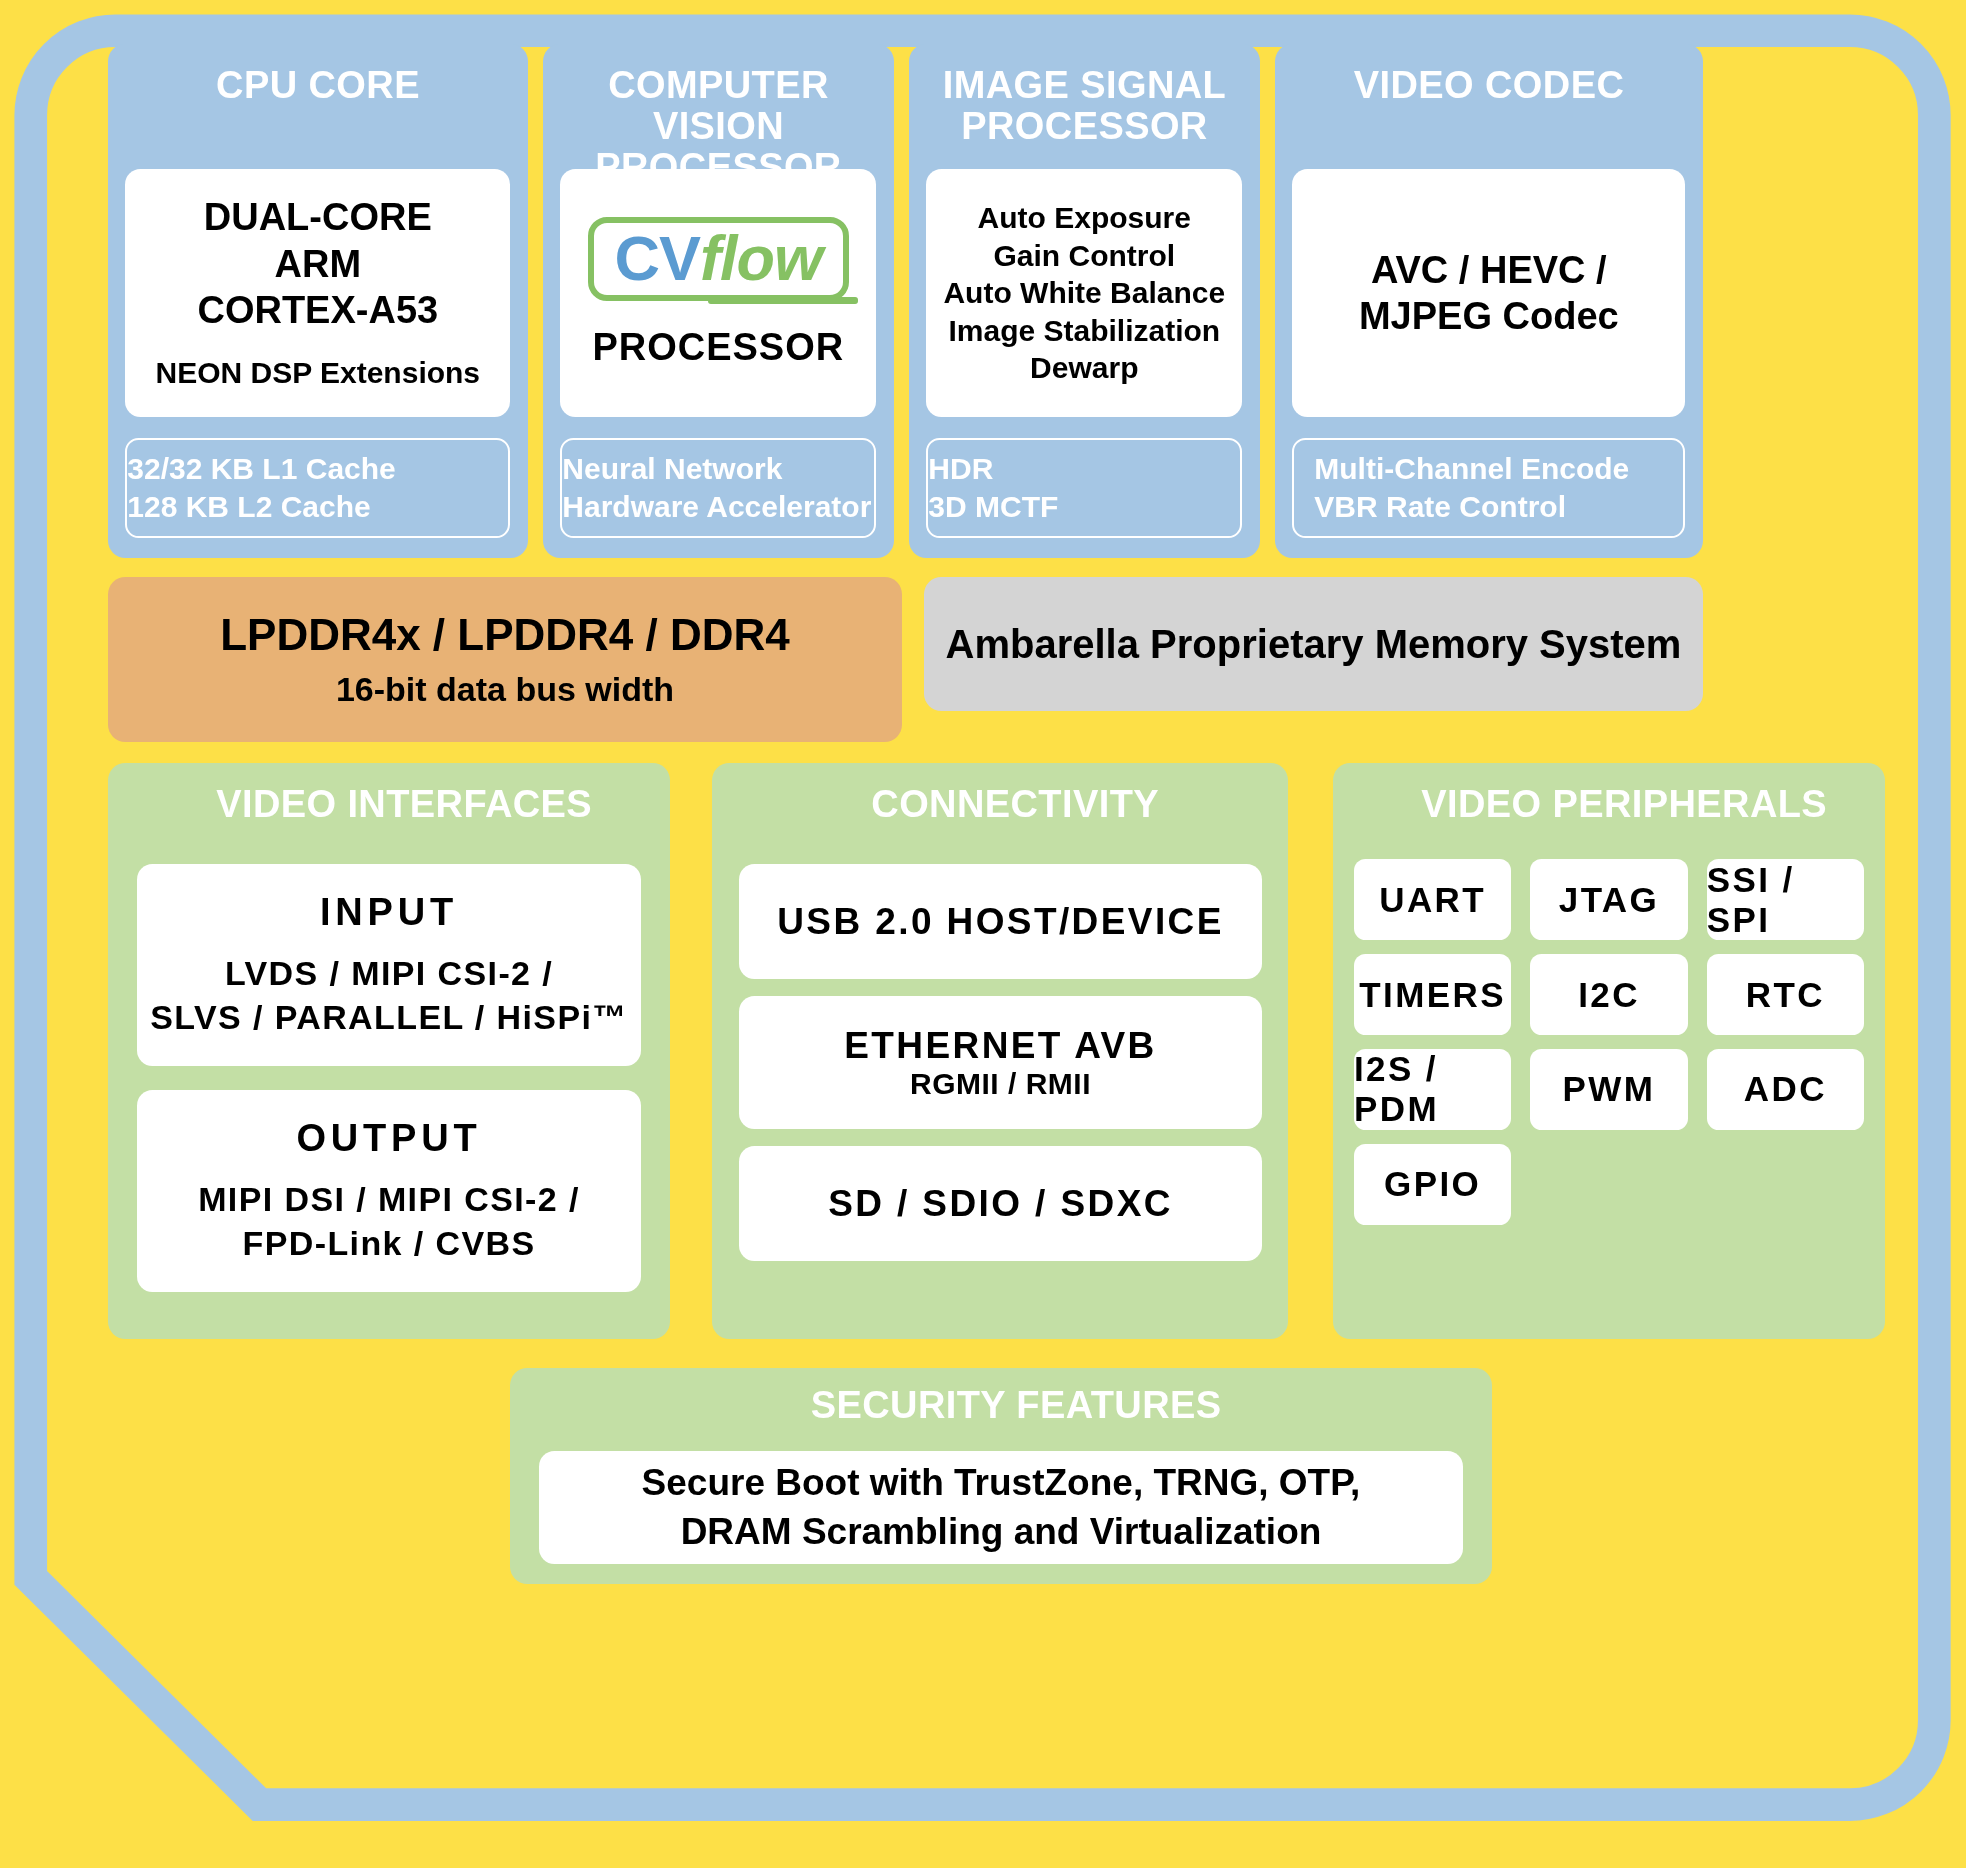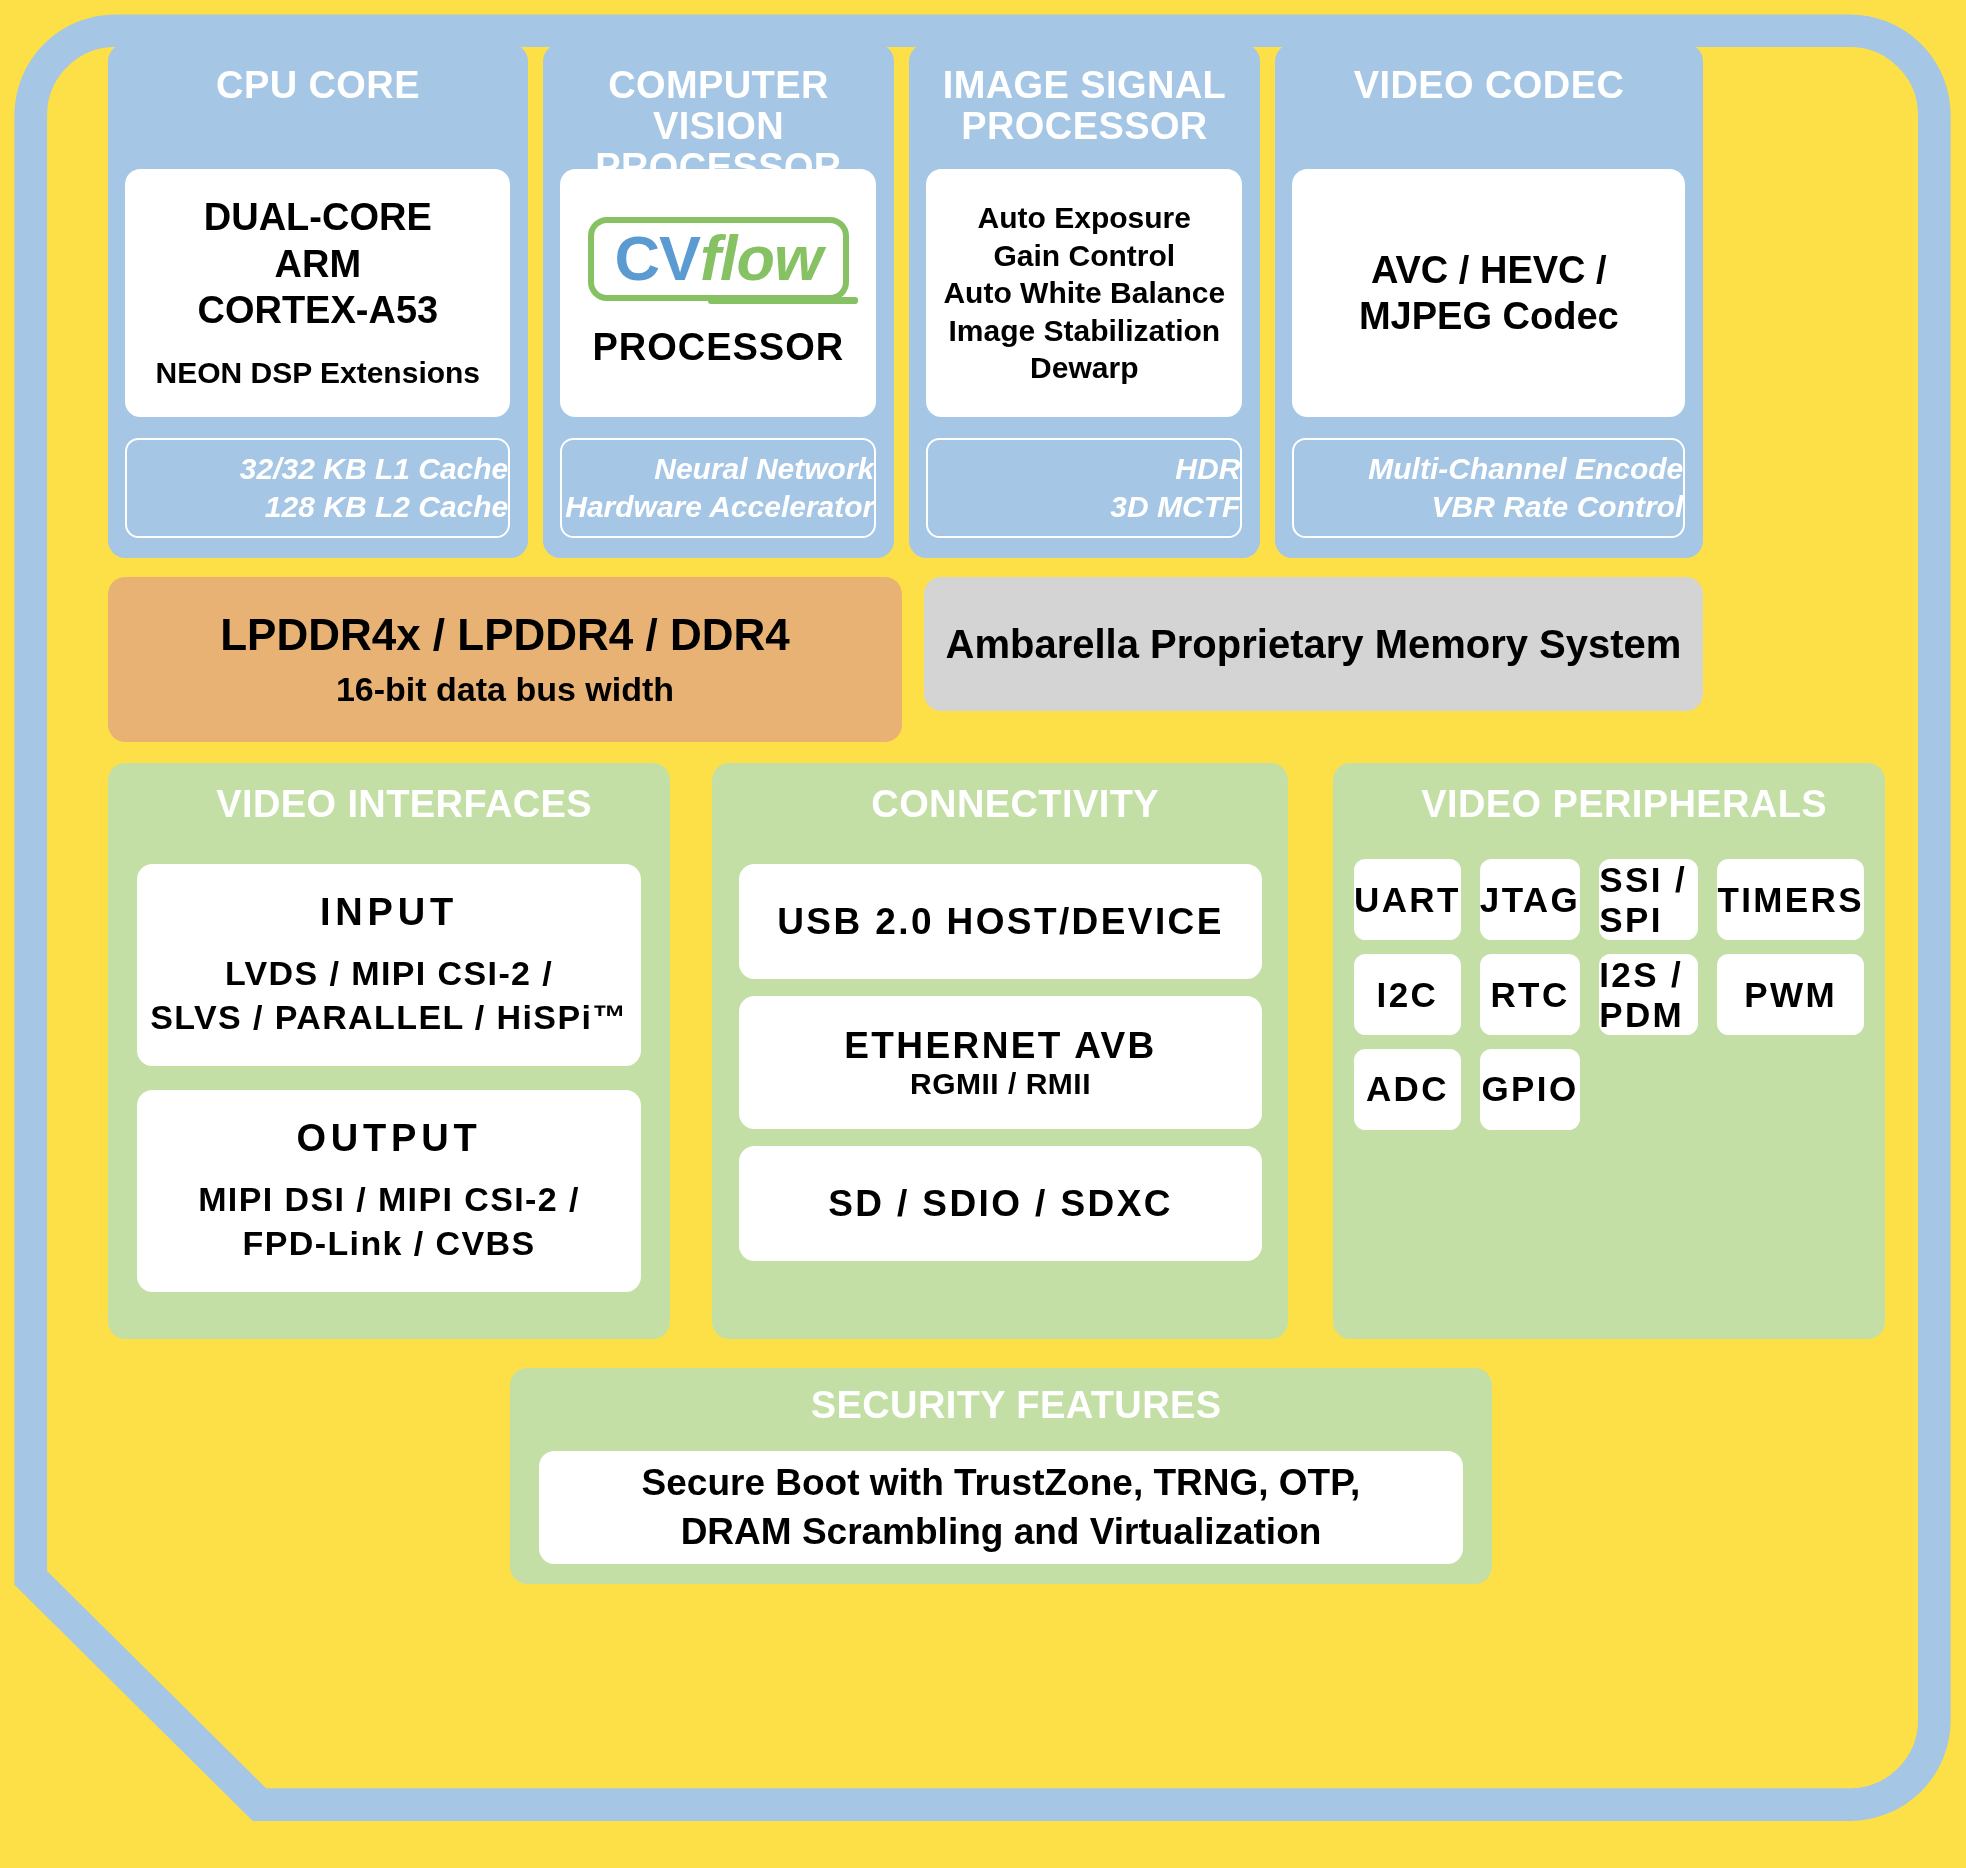--- a/index.html
+++ b/index.html
@@ -78,28 +78,27 @@
     color: #000000;
   }
 
   
   .subpanel {
     border: 2.9px solid #ffffff;
     border-radius: 13.4px;
     box-sizing: border-box;
     display: flex;
     flex-direction: column;
-    align-items: flex-end;
+    align-items: flex-start;
     justify-content: center;
     text-align: center;
     color: #ffffff;
     font-weight: bold;
     font-size: 30px;
     line-height: 1.28;
-    font-style: italic;
   }
 
   .big {
     font-weight: bold;
     font-size: 38px;
     line-height: 1.22;
   }
   .med {
     font-weight: bold;
     font-size: 30px;
@@ -195,21 +194,21 @@
   .iface-body { font-weight:bold; font-size:34px; letter-spacing:1.4px; line-height:1.3; }
   .conn-main  { font-weight:bold; font-size:37px; letter-spacing:2.4px; }
   .conn-sub   { font-weight:bold; font-size:30px; letter-spacing:0.5px; margin-top:0; }
 
   
   #periph-grid {
     position: absolute;
     left: 21px; top: 96px;
     width: 510px; height: 461px;
     display: grid;
-    grid-template-columns: 1fr 1fr 1fr 1fr;
+    grid-template-columns: 1fr 1fr 1fr;
     grid-template-rows: repeat(5, 1fr);
     gap: 13.4px 19px;
   }
   .periph-cell {
     background: #ffffff;
     border-radius: 11.5px;
     display: flex;
     align-items: center;
     justify-content: center;
     font-weight: bold;

